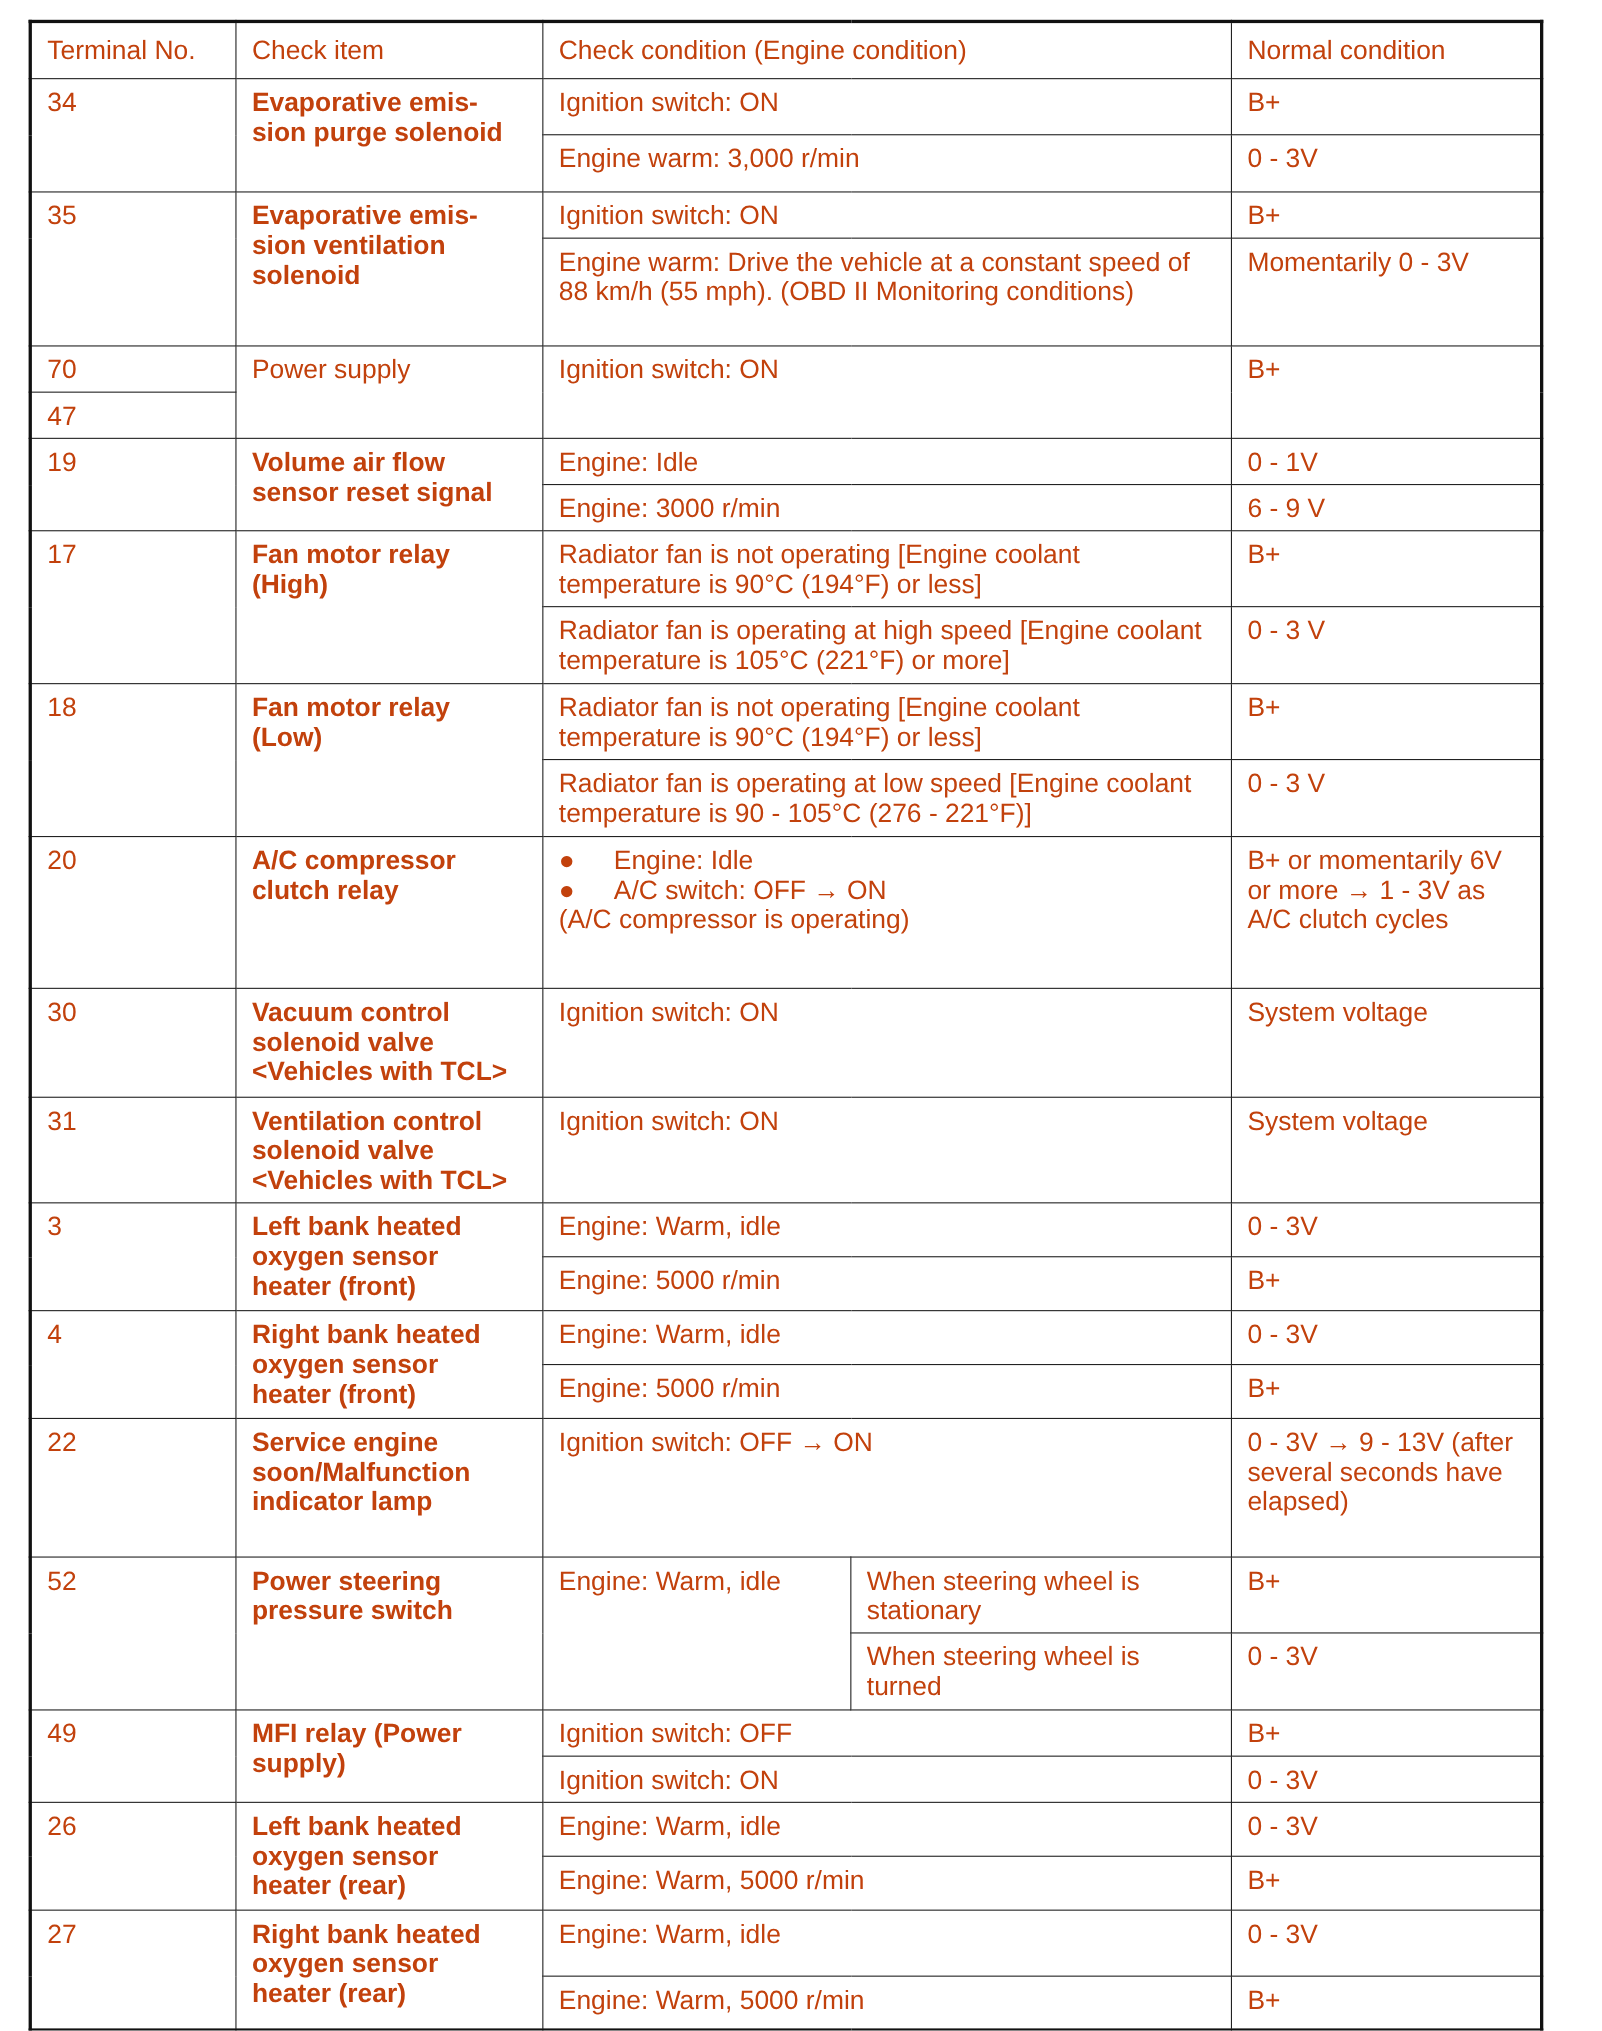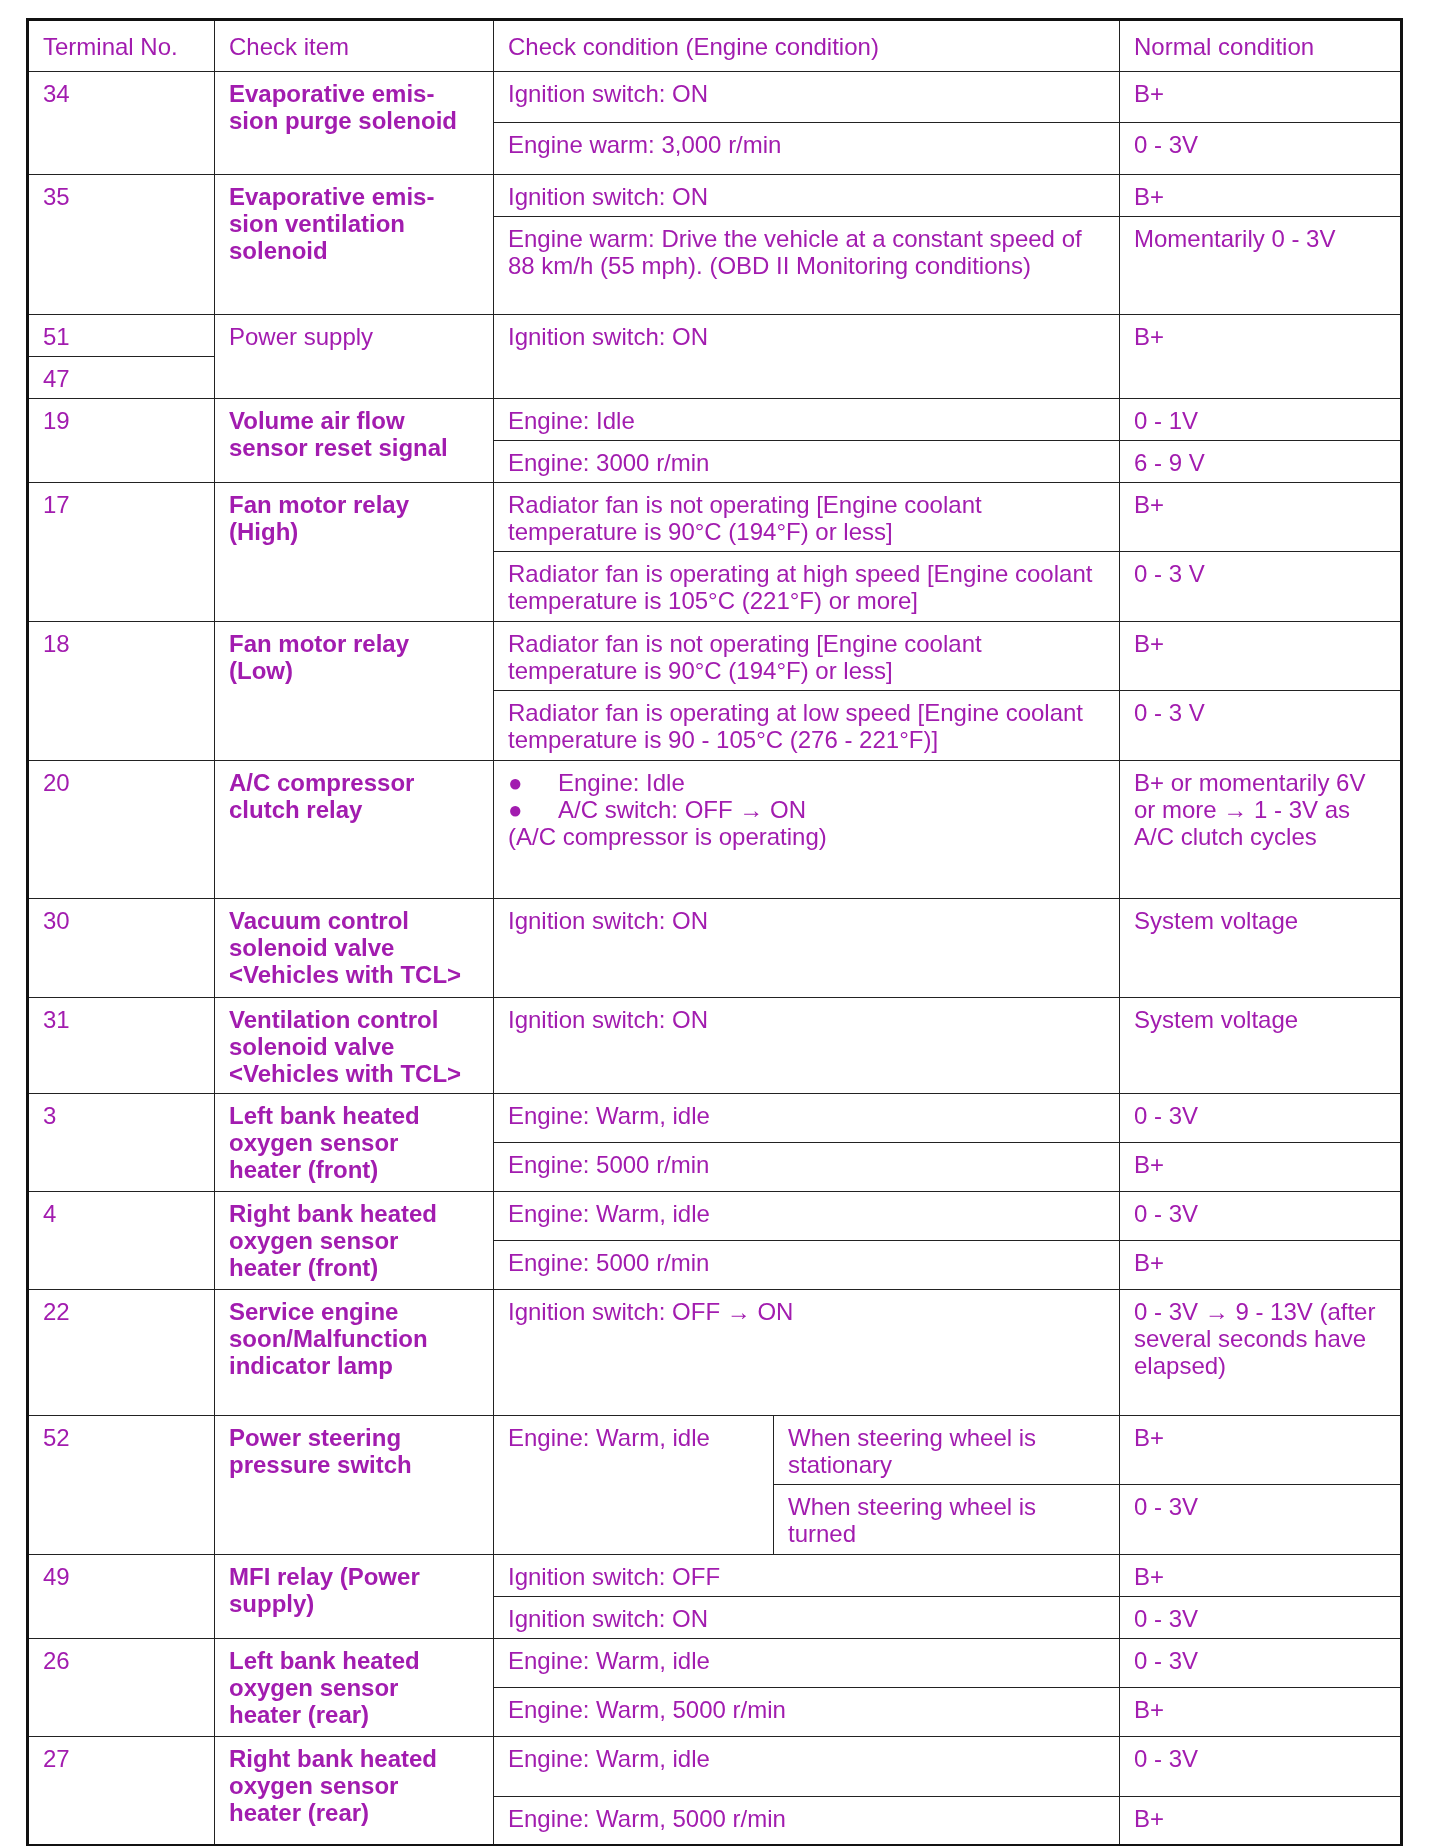--- a/index.html
+++ b/index.html
@@ -1,20 +1,20 @@
 <!DOCTYPE html>
 <html><head>
 <meta charset="utf-8">
 <style>
   html, body { margin: 0; padding: 0; background: #ffffff; }
   body { width: 1456px; height: 1846px; position: relative; overflow: hidden; }
   .sheet {
     position: absolute; left: 26px; top: 18px; width: 1374px; height: 1809px;
     font-family: "Liberation Sans", "DejaVu Sans", sans-serif;
-    color: #a21caf;
+    color: #c2410c;
     border-radius: 30px;
   }
   table.spec {
     width: 100%; height: 100%;
     border-collapse: collapse;
     border: 3px solid #111;
     table-layout: fixed;
     font-size: 24px;
     line-height: 27px;
   }
@@ -78,21 +78,21 @@
           </td>
       <td colspan="2">Ignition switch: ON</td>
       <td>B+</td>
     </tr>
     <tr style="height:98px">
       <td colspan="2">Engine warm: Drive the vehicle at a constant speed of 88 km/h (55 mph). (OBD II Monitoring conditions)</td>
       <td>Momentarily 0 - 3V</td>
     </tr>
 
     <tr style="height:41px">
-      <td>51</td>
+      <td>70</td>
       <td rowspan="2">Power supply</td>
       <td rowspan="2" colspan="2">Ignition switch: ON</td>
       <td rowspan="2">B+</td>
     </tr>
     <tr style="height:41px">
       <td>47</td>
     </tr>
 
     <tr style="height:42px">
       <td rowspan="2">19</td>

